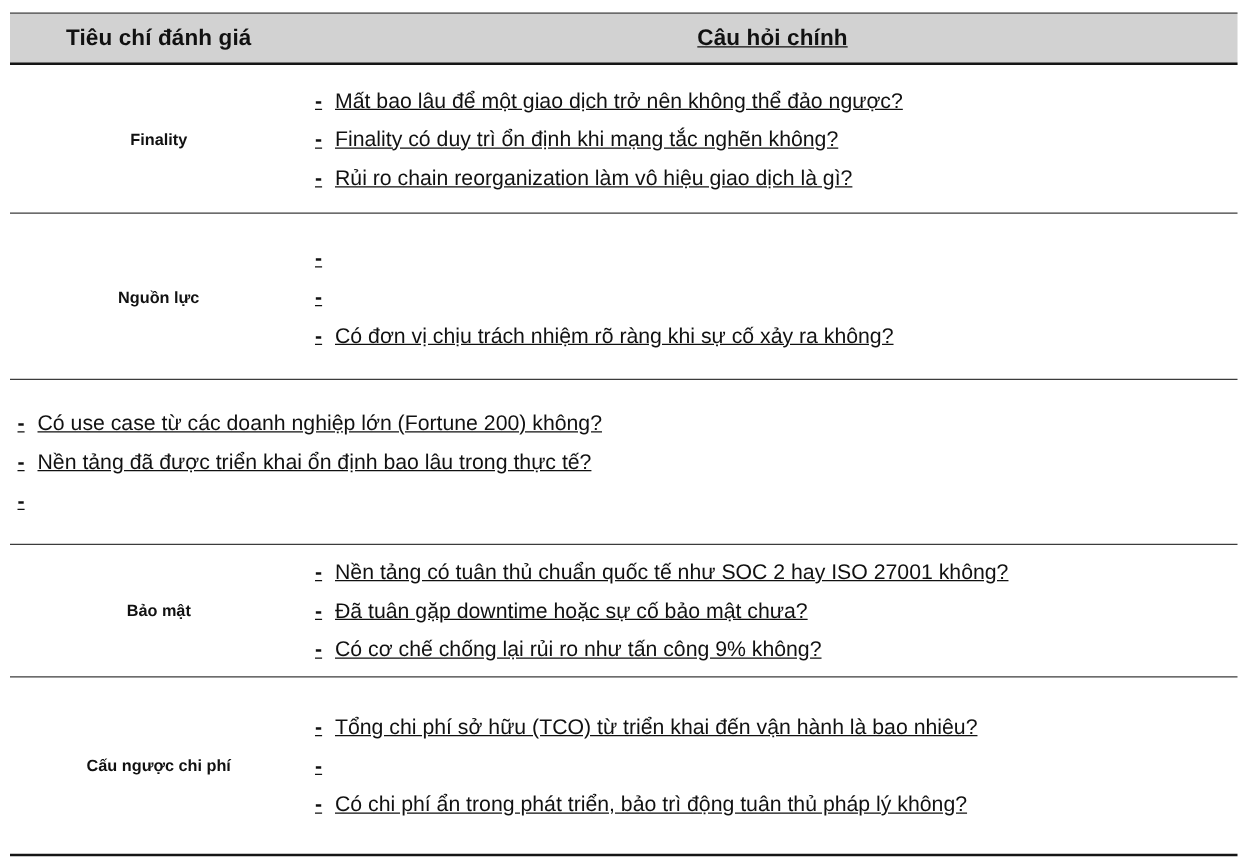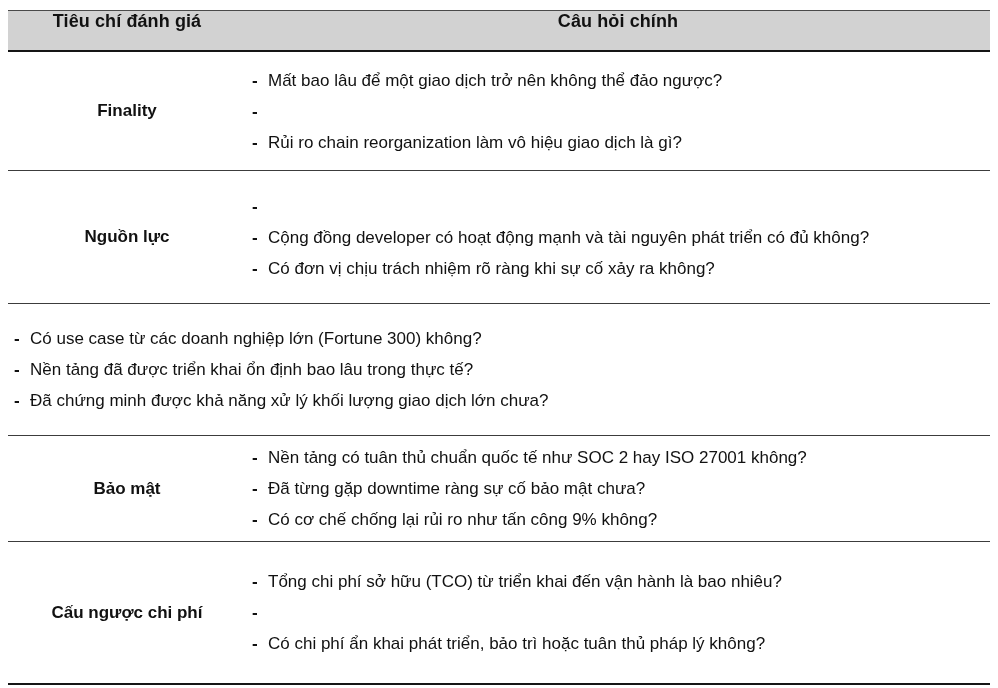--- a/index.html
+++ b/index.html
@@ -16,48 +16,49 @@
     box-sizing: border-box;
     overflow: hidden;
   }
   .table {
     margin: 10px 8px 0 8px;
     width: 982px;
     box-sizing: border-box;
   }
   .thead {
     display: flex;
+    align-items: center;
     height: 42px;
     background: #d2d2d2;
     border-top: 1.5px solid #4a4a4a;
     border-bottom: 2.5px solid #151515;
     box-sizing: border-box;
   }
   .col1 { width: 238px; flex: 0 0 238px; }
-  .col2 { flex: 1 1 auto; }
+  .col2 { flex: 1 1 auto; text-decoration: underline; }
   .th {
     font-weight: bold;
     font-size: 18px;
     text-align: center;
     letter-spacing: 0.1px;
   }
   .trow {
     display: flex;
     align-items: center;
     border-bottom: 1.5px solid #3c3c3c;
     box-sizing: border-box;
   }
   .trow:nth-of-type(2) { min-height: 119px; }
   .trow:nth-of-type(3) { min-height: 133px; }
   .trow:nth-of-type(4) { min-height: 132px; }
   .trow:nth-of-type(5) { min-height: 103px; }
   .trow:nth-of-type(6) { min-height: 143px; border-bottom: 2px solid #151515; }
   .criterion {
     font-weight: bold;
-    font-size: 17px;
+    font-size: 13px;
     text-align: center;
   }
   .questions {
     padding: 6px 4px 6px 6px;
   }
   .q {
     display: flex;
     align-items: baseline;
     font-size: 17px;
     line-height: 31px;
@@ -83,91 +84,90 @@
 
     <div class="trow">
       <div class="col1 criterion">Finality</div>
       <div class="col2 questions">
         <div class="q">
           <span class="dash">-</span>
           <span class="qtext">Mất bao lâu để một giao dịch trở nên không thể đảo ngược?</span>
         </div>
         <div class="q">
           <span class="dash">-</span>
+          <span class="qtext">Finality có duy trì ổn định khi mạng tắc nghẽn không?</span>
         </div>
         <div class="q">
           <span class="dash">-</span>
           <span class="qtext">Rủi ro chain reorganization làm vô hiệu giao dịch là gì?</span>
         </div>
       </div>
     </div>
 
     <div class="trow">
       <div class="col1 criterion">Nguồn lực</div>
       <div class="col2 questions">
         <div class="q">
           <span class="dash">-</span>
         </div>
         <div class="q">
           <span class="dash">-</span>
-          <span class="qtext">Cộng đồng developer có hoạt động mạnh và tài nguyên phát triển có đủ không?</span>
         </div>
         <div class="q">
           <span class="dash">-</span>
           <span class="qtext">Có đơn vị chịu trách nhiệm rõ ràng khi sự cố xảy ra không?</span>
         </div>
       </div>
     </div>
 
     <div class="trow">
       <div class="col2 questions">
         <div class="q">
           <span class="dash">-</span>
-          <span class="qtext">Có use case từ các doanh nghiệp lớn (Fortune 300) không?</span>
+          <span class="qtext">Có use case từ các doanh nghiệp lớn (Fortune 200) không?</span>
         </div>
         <div class="q">
           <span class="dash">-</span>
           <span class="qtext">Nền tảng đã được triển khai ổn định bao lâu trong thực tế?</span>
         </div>
         <div class="q">
           <span class="dash">-</span>
-          <span class="qtext">Đã chứng minh được khả năng xử lý khối lượng giao dịch lớn chưa?</span>
         </div>
       </div>
     </div>
 
     <div class="trow">
       <div class="col1 criterion">Bảo mật</div>
       <div class="col2 questions">
         <div class="q">
           <span class="dash">-</span>
           <span class="qtext">Nền tảng có tuân thủ chuẩn quốc tế như SOC 2 hay ISO 27001 không?</span>
         </div>
         <div class="q">
           <span class="dash">-</span>
-          <span class="qtext">Đã từng gặp downtime ràng sự cố bảo mật chưa?</span>
+          <span class="qtext">Đã tuân gặp downtime hoặc sự cố bảo mật chưa?</span>
         </div>
         <div class="q">
           <span class="dash">-</span>
           <span class="qtext">Có cơ chế chống lại rủi ro như tấn công 9% không?</span>
         </div>
       </div>
     </div>
 
     <div class="trow">
       <div class="col1 criterion">Cấu ngược chi phí</div>
       <div class="col2 questions">
         <div class="q">
           <span class="dash">-</span>
           <span class="qtext">Tổng chi phí sở hữu (TCO) từ triển khai đến vận hành là bao nhiêu?</span>
         </div>
         <div class="q">
           <span class="dash">-</span>
         </div>
         <div class="q">
           <span class="dash">-</span>
-          <span class="qtext">Có chi phí ẩn khai phát triển, bảo trì hoặc tuân thủ pháp lý không?</span>
+          <span class="qtext">Có chi phí ẩn trong phát triển, bảo trì động tuân thủ pháp lý không?</span>
         </div>
       </div>
     </div>
 
   </div>
 </div>
 
 </body></html>

